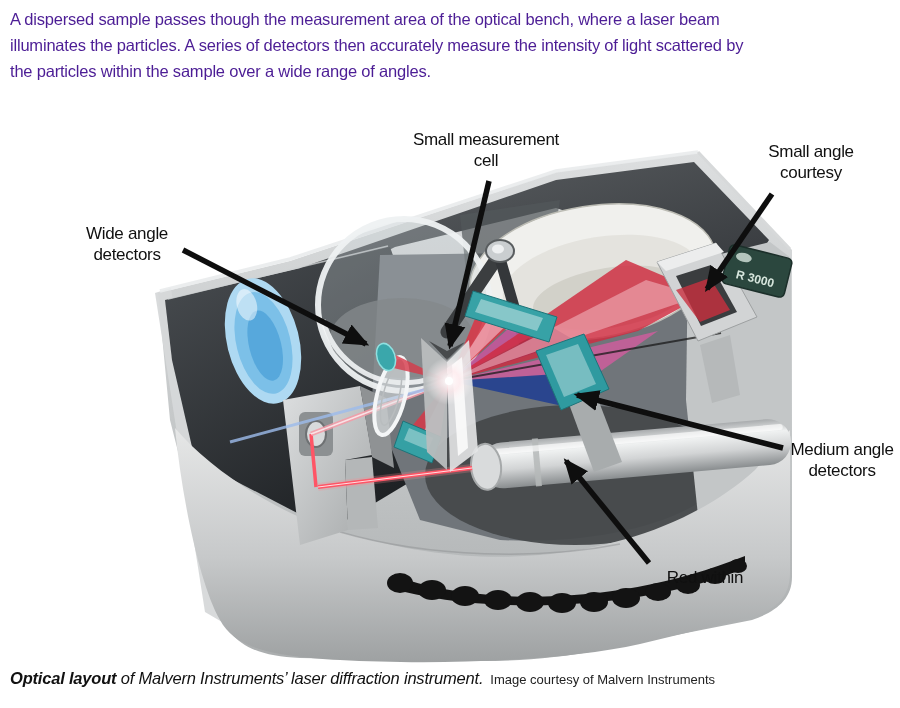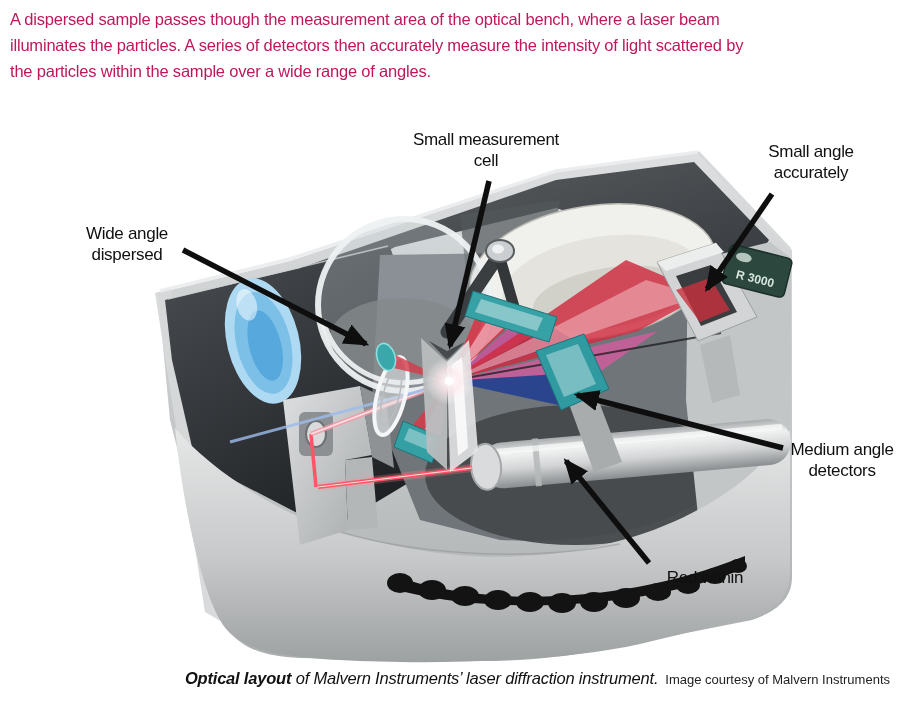--- a/index.html
+++ b/index.html
@@ -3,30 +3,30 @@
 <meta charset="utf-8">
 <style>
   html,body{margin:0;padding:0;background:#ffffff;}
   body{width:900px;height:708px;position:relative;overflow:hidden;
        font-family:"Liberation Sans",sans-serif;}
   #stage{position:absolute;left:0;top:0;width:900px;height:708px;}
   svg{position:absolute;left:0;top:0;}
   svg text{font-family:"Liberation Sans",sans-serif;}
   .intro{position:absolute;left:10px;top:6px;width:800px;
          font-size:16.5px;line-height:26px;letter-spacing:-0.2px;
-         color:#be185d;white-space:pre-line;}
+         color:#4c1d95;white-space:pre-line;}
   .diagram-label{position:absolute;font-size:17px;line-height:21px;
          letter-spacing:-0.3px;color:#101010;text-align:center;
          white-space:pre-line;}
   .lbl-sample{left:386px;top:129px;width:200px;}
   .lbl-small{left:742px;top:141px;width:138px;}
   .lbl-wide{left:58px;top:223px;width:138px;}
   .lbl-medium{left:782px;top:439px;width:120px;}
   .lbl-laser{left:645px;top:567px;width:120px;}
-  .caption{position:absolute;left:10px;top:669px;width:880px;color:#111;text-align:right;}
+  .caption{position:absolute;left:10px;top:669px;width:880px;color:#111;}
   .cap-lead{font-style:italic;font-weight:bold;font-size:16.5px;letter-spacing:-0.2px;}
   .cap-body{font-style:italic;font-size:16.5px;letter-spacing:-0.2px;}
   .cap-courtesy{font-size:13px;margin-left:7px;color:#222;}
 </style>
 </head>
 <body>
 
 <div id="stage">
 
 <svg width="900" height="708" viewBox="0 0 900 708">
@@ -243,23 +243,23 @@
   </g>
 </svg>
 
 <div class="intro">A dispersed sample passes though the measurement area of the optical bench, where a laser beam
 illuminates the particles. A series of detectors then accurately measure the intensity of light scattered by
 the particles within the sample over a wide range of angles.</div>
 
 <div class="diagram-label lbl-sample">Small measurement
 cell</div>
 <div class="diagram-label lbl-small">Small angle
-accurately</div>
+courtesy</div>
 <div class="diagram-label lbl-wide">Wide angle
-dispersed</div>
+detectors</div>
 <div class="diagram-label lbl-medium">Medium angle
 detectors</div>
 <div class="diagram-label lbl-laser">Red within</div>
 
 <div class="caption">
   <span class="cap-lead">Optical layout</span><span class="cap-body"> of Malvern Instruments’ laser diffraction instrument.</span><span class="cap-courtesy">Image courtesy of Malvern Instruments</span>
 </div>
 
 </div>
 

